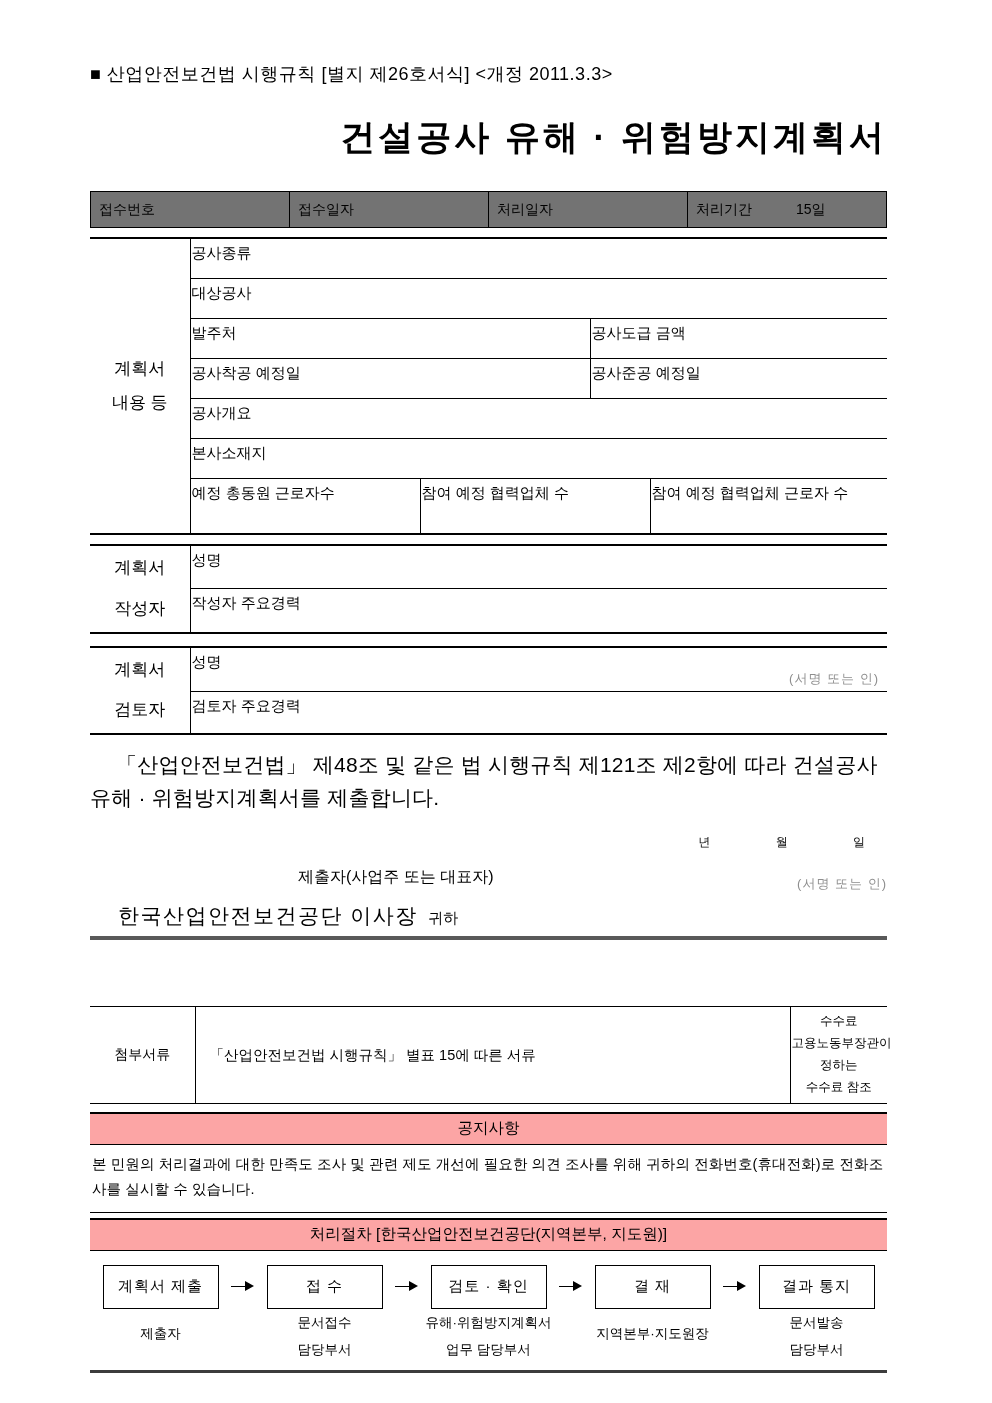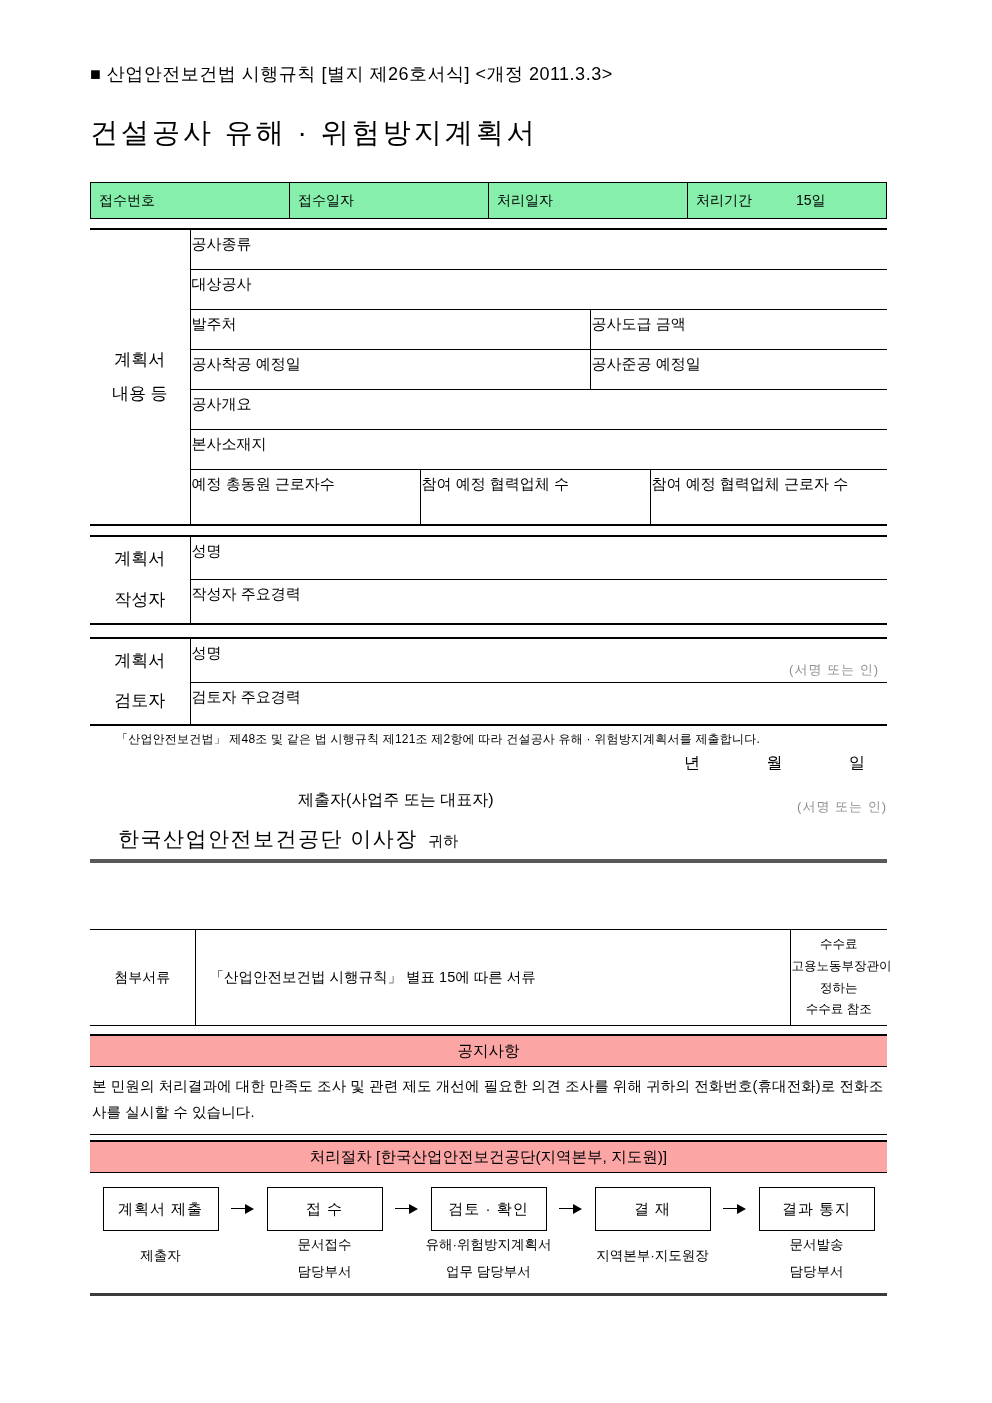--- a/index.html
+++ b/index.html
@@ -6,28 +6,28 @@
   html, body { background: #ffffff; }
   body {
     width: 992px; height: 1403px;
     font-family: "Liberation Sans", "DejaVu Sans", sans-serif;
     color: #000; overflow: hidden;
   }
   .page { padding: 62px 105px 0 90px; width: 992px; }
 
   .form-note { font-size: 18px; letter-spacing: 0.5px; }
 
-  .title { text-align: left; font-size: 28px; font-weight: normal; letter-spacing: 3px; margin-top: 28px; }
+  .title { text-align: right; font-size: 35px; font-weight: bold; letter-spacing: 3px; margin-top: 28px; }
 
   table { border-collapse: collapse; width: 100%; table-layout: fixed; }
 
   
   .receipt { margin-top: 30px; border: 1px solid #000; }
   .receipt td {
-    border: 1px solid #000; background: #86efac;
+    border: 1px solid #000; background: #737373;
     height: 36px; font-size: 14px; padding: 4px 8px; vertical-align: middle;
   }
   .receipt .period-val { margin-left: 44px; }
 
   
   .tbl { border-top: 2px solid #000; border-bottom: 2px solid #000; }
   .tbl td { border: 1px solid #000; font-size: 15px; padding: 5px 1px; vertical-align: top; }
   .tbl td:first-child { border-left: none; }
   .tbl td:last-child { border-right: none; }
   .tbl td.stub {
@@ -40,23 +40,23 @@
 
   .writer-tbl { margin-top: 9px; }
   .writer-tbl tr { height: 38px; }
 
   .reviewer-tbl { margin-top: 12px; }
   .reviewer-tbl tr.name-row { height: 42px; }
   .reviewer-tbl tr.career-row { height: 40px; }
   .cell-with-note { position: relative; }
   .sign-note { position: absolute; right: 8px; bottom: 3px; font-size: 13px; color: #8e8e8e; letter-spacing: 1px; }
 
-  .declaration { margin-top: 4px; font-size: 12px; line-height: 1.55; text-indent: 26px; letter-spacing: 0.2px; }
-
-  .date-line { margin-top: 4px; text-align: right; padding-right: 22px; font-size: 16px; }
+  .declaration { margin-top: 14px; font-size: 21px; line-height: 1.55; text-indent: 26px; letter-spacing: 0.2px; }
+
+  .date-line { margin-top: 20px; text-align: right; padding-right: 22px; font-size: 12px; }
   .date-line span { margin-left: 62px; }
 
   .submitter-line { margin-top: 16px; display: flex; align-items: baseline; justify-content: space-between; padding-left: 208px; }
   .submitter-label { font-size: 16px; }
   .submitter-sign { font-size: 13px; color: #8e8e8e; letter-spacing: 1px; position: relative; top: 6px; }
 
   .recipient-line { margin-top: 14px; padding-left: 28px; }
   .recipient-main { font-size: 21px; letter-spacing: 1.5px; }
   .recipient-suffix { font-size: 15px; margin-left: 6px; }
 

